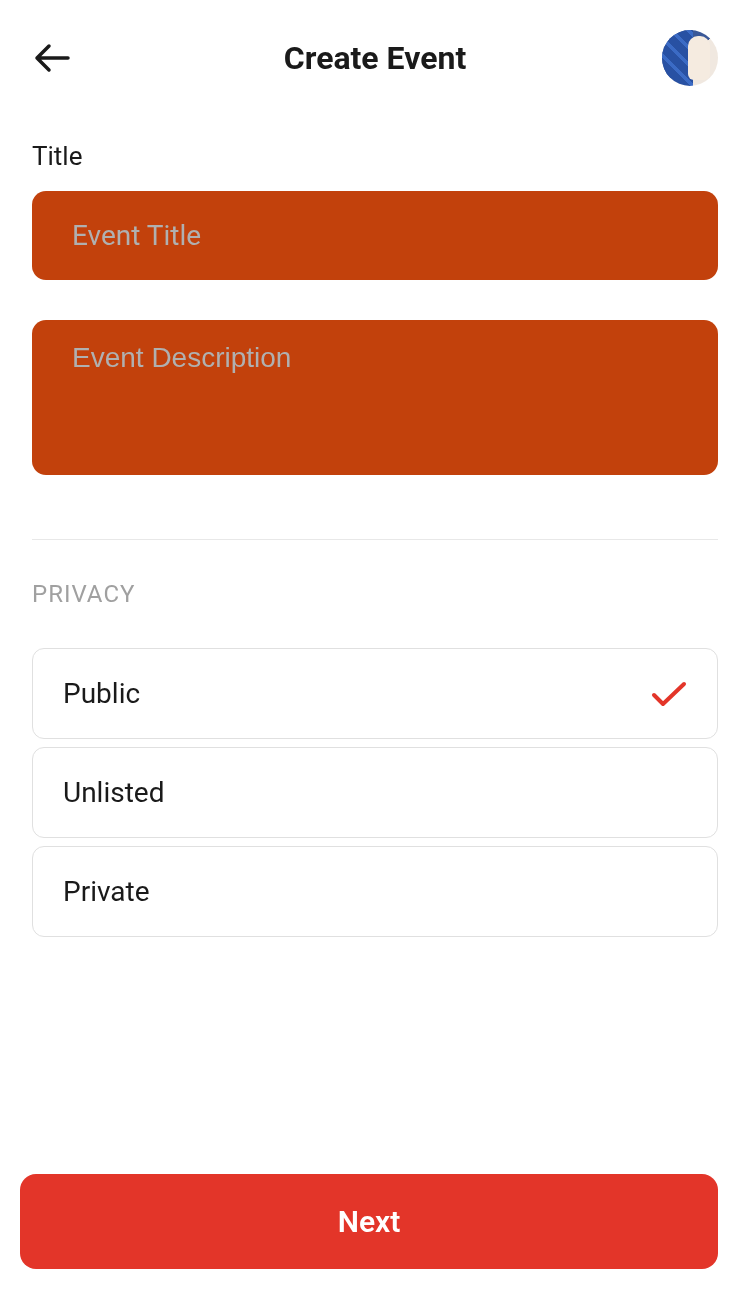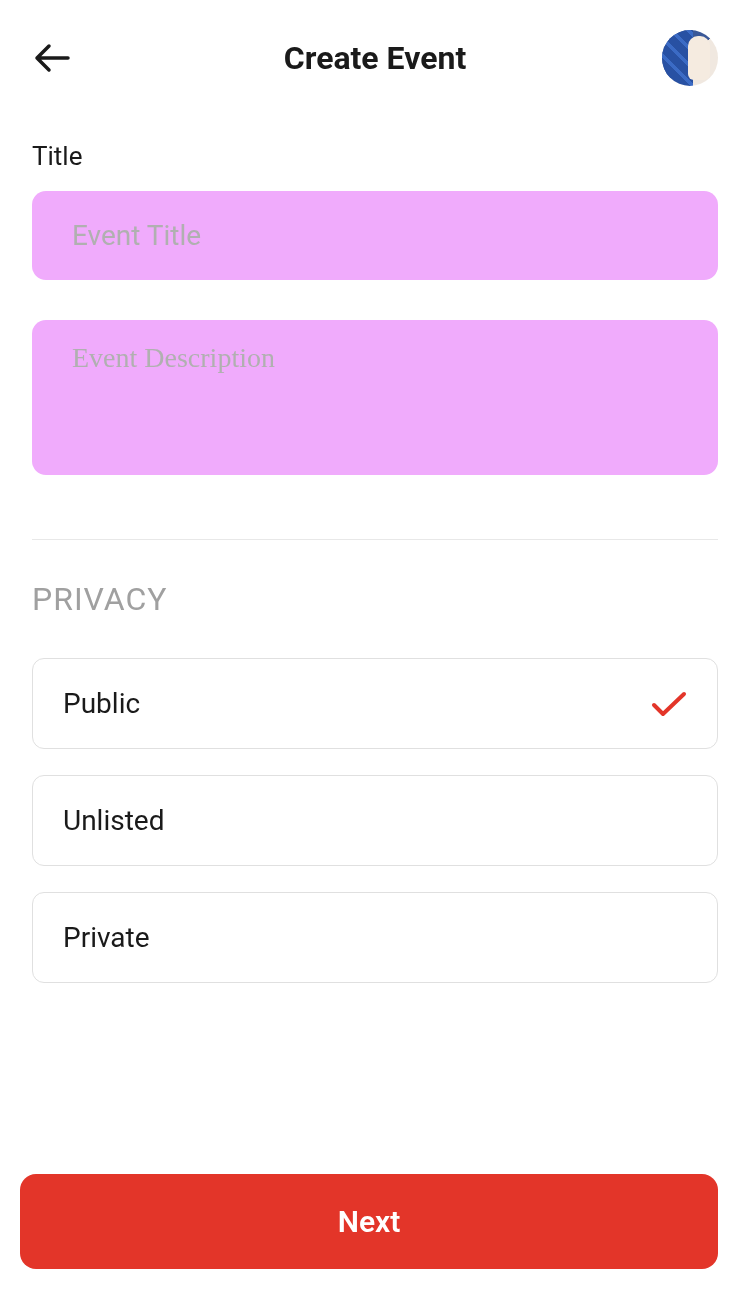--- a/index.html
+++ b/index.html
@@ -70,54 +70,54 @@
       padding: 25px 32px 12px 32px;
     }
     .field-label {
       font-size: 26px;
       font-weight: 400;
       color: #1a1a1a;
       margin-bottom: 20px;
     }
     .input-field {
       width: 100%;
-      background: #f0abfc;
+      background: #c2410c;
       border: none;
       border-radius: 14px;
       padding: 28px 40px;
       font-size: 28px;
       color: #1a1a1a;
       outline: none;
       margin-bottom: 40px;
     }
     .input-field::placeholder {
       color: #b0b0b0;
     }
     textarea.input-field {
       height: 155px;
       resize: none;
-      font-family: Liberation Serif, serif;
+      font-family: Liberation Sans, sans-serif;
       padding-top: 22px;
     }
     .divider {
       border: none;
       border-top: 1px solid #e8e8e8;
       margin: 20px 0 40px 0;
     }
     .section-header {
-      font-size: 32px;
+      font-size: 24px;
       font-weight: 400;
       color: #a0a0a0;
       letter-spacing: 1px;
       margin-bottom: 36px;
     }
     .option-group {
       display: flex;
       flex-direction: column;
-      gap: 26px;
+      gap: 8px;
       margin-top: 40px;
     }
     .option-item {
       display: flex;
       align-items: center;
       justify-content: space-between;
       border: 1px solid #e0e0e0;
       border-radius: 12px;
       padding: 28px 30px;
       cursor: pointer;

